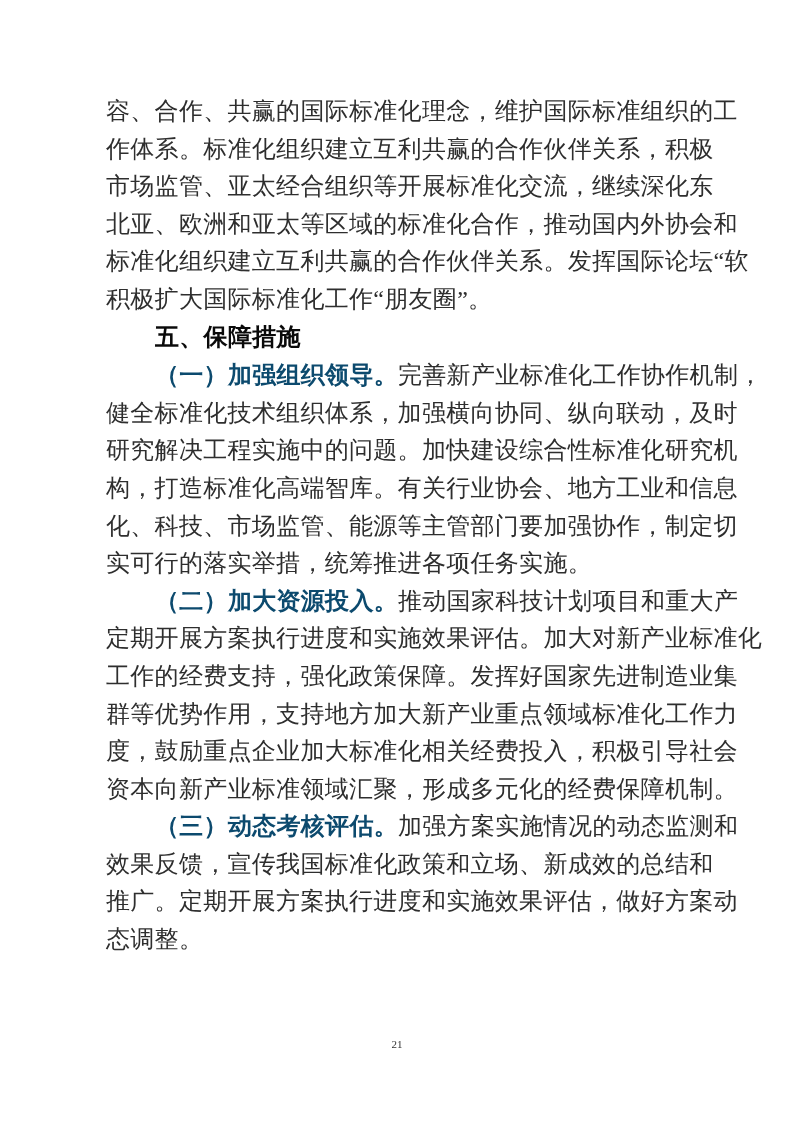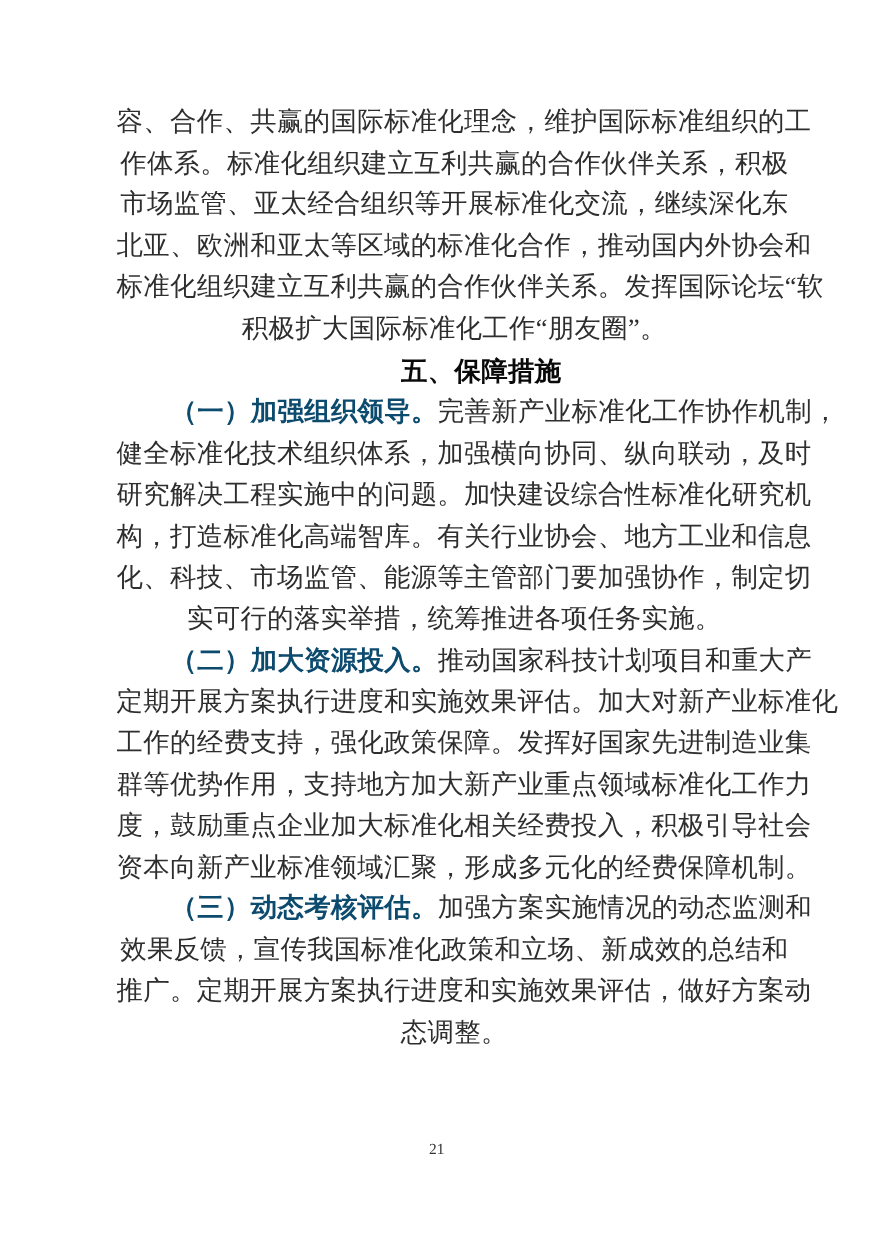--- a/index.html
+++ b/index.html
@@ -20,44 +20,43 @@
     left: 106px;
     top: 93px;
     width: 614px;
     font-size: 24px;
     line-height: 37.6px;
     letter-spacing: 0.3px;
     color: #2b2b2b;
   }
   .line {
     white-space: nowrap;
-    text-align: center;
   }
   .line.indent {
     padding-left: 49px;
   }
   .run-normal {
     color: #2e2e2e;
   }
   .run-lead {
     font-weight: 700;
     color: #0c4a6e;
   }
   .line.heading .run-heading {
-    font-family: Liberation Sans, sans-serif;
+    font-family: Liberation Mono, monospace;
     font-weight: 700;
     color: #0a0a0a;
   }
   .page-number {
     position: absolute;
     top: 1038px;
     left: 0;
     width: 100%;
     text-align: center;
-    font-size: 14px;
+    font-size: 11px;
     color: #333333;
     font-family: "Liberation Serif", "DejaVu Serif", serif;
   }
 </style>
 </head>
 <body>
 
 <div class="page">
   <div class="content" id="doc-lines">
       <div class="line"><span class="run-normal">容、合作、共赢的国际标准化理念，维护国际标准组织的工</span></div>

